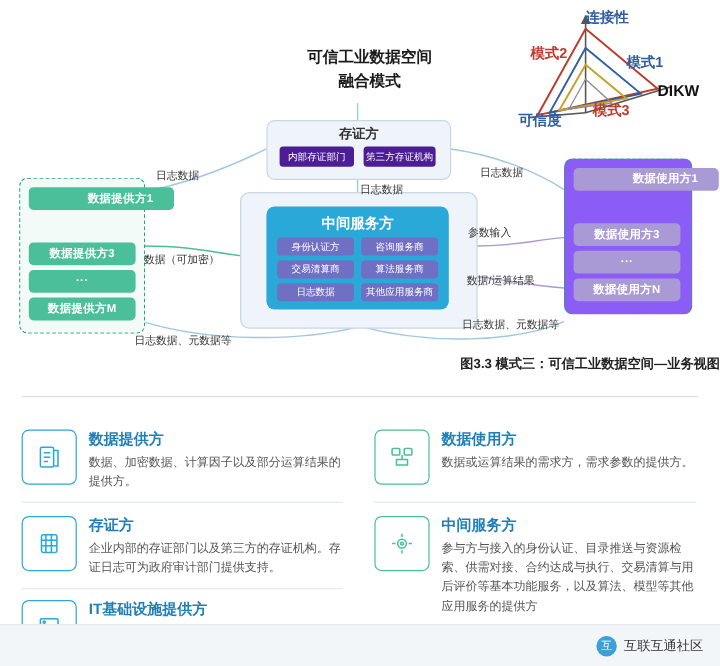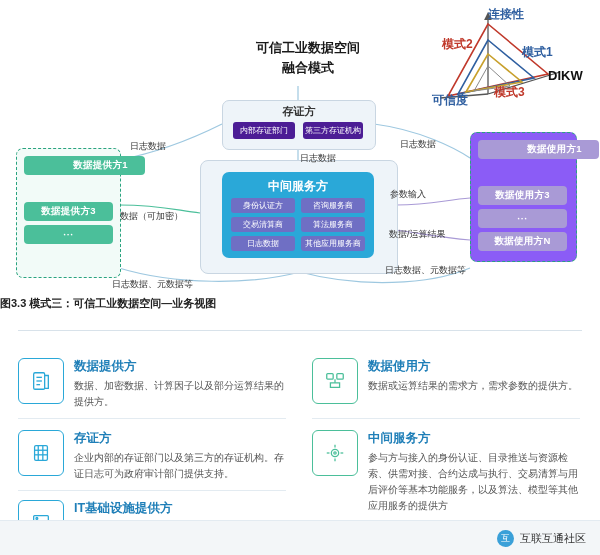--- a/index.html
+++ b/index.html
@@ -89,21 +89,21 @@
   .cn-1{left:130px;top:140px;}
   .cn-2{left:120px;top:193px;margin-top:17px;}
   .cn-3{left:112px;top:278px;}
   .cn-4{left:300px;top:152px;}
   .cn-5{left:400px;top:138px;}
   .cn-6{left:390px;top:188px;}
   .cn-7{left:389px;top:228px;}
   .cn-8{left:385px;top:264px;}
 
   .fig-caption{
-    position:absolute;left:0;top:296px;width:600px;text-align:left;
+    position:absolute;left:0;top:296px;width:600px;text-align:right;
     font-size:11px;font-weight:bold;color:#222;
   }
 
   
   .divider{position:absolute;left:18px;top:330px;width:564px;height:1px;background:#d8e2ea;}
 
   
   .cards{position:absolute;left:0;top:346px;width:600px;height:190px;}
   .card{position:absolute;width:268px;}
   .c-left{left:18px;}
@@ -206,20 +206,21 @@
       <div class="mini m-l r2">交易清算商</div>
       <div class="mini m-r r2">算法服务商</div>
       <div class="mini m-l r3">日志数据</div>
       <div class="mini m-r r3">其他应用服务商</div>
     </div>
 
     <div class="provider-box">
       <div class="chip p-chip c1">数据提供方1</div>
       <div class="chip p-chip c3">数据提供方3</div>
       <div class="chip p-chip c4">···</div>
+      <div class="chip p-chip c5">数据提供方M</div>
     </div>
 
     <div class="user-box">
       <div class="chip u-chip c1">数据使用方1</div>
       <div class="chip u-chip c3">数据使用方3</div>
       <div class="chip u-chip c4">···</div>
       <div class="chip u-chip c5">数据使用方N</div>
     </div>
 
     <div class="conn cn-1">日志数据</div>

